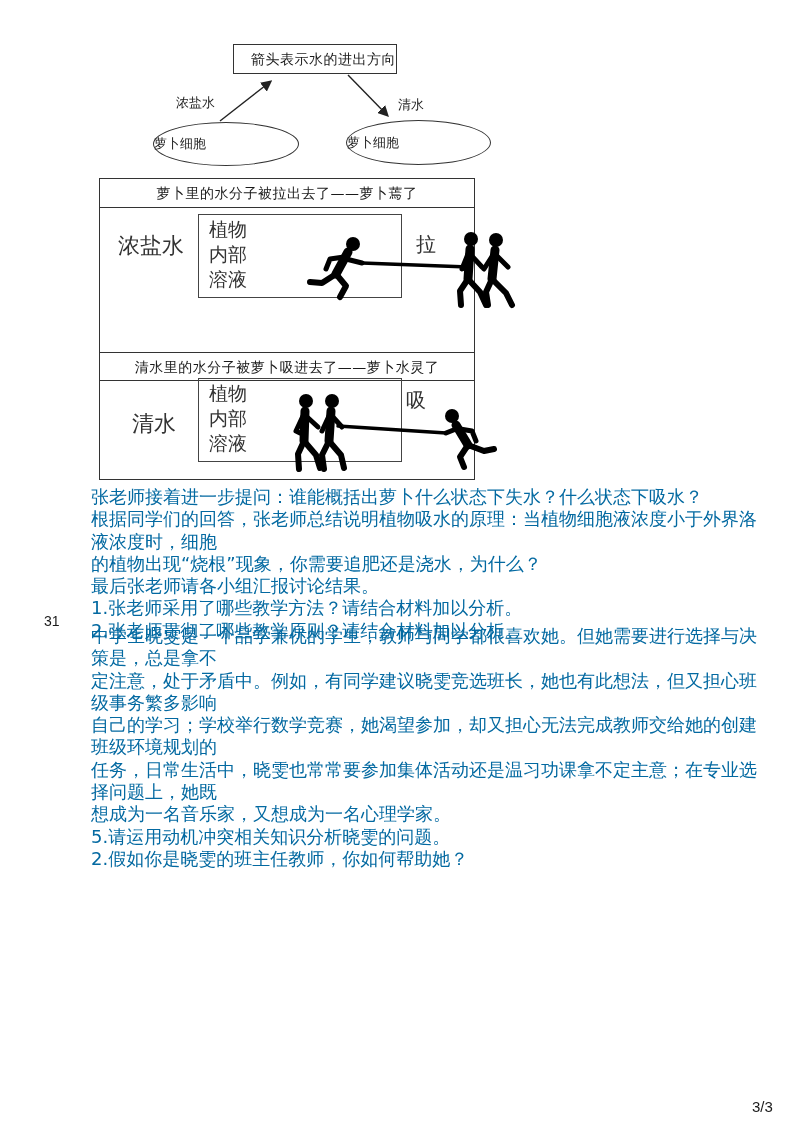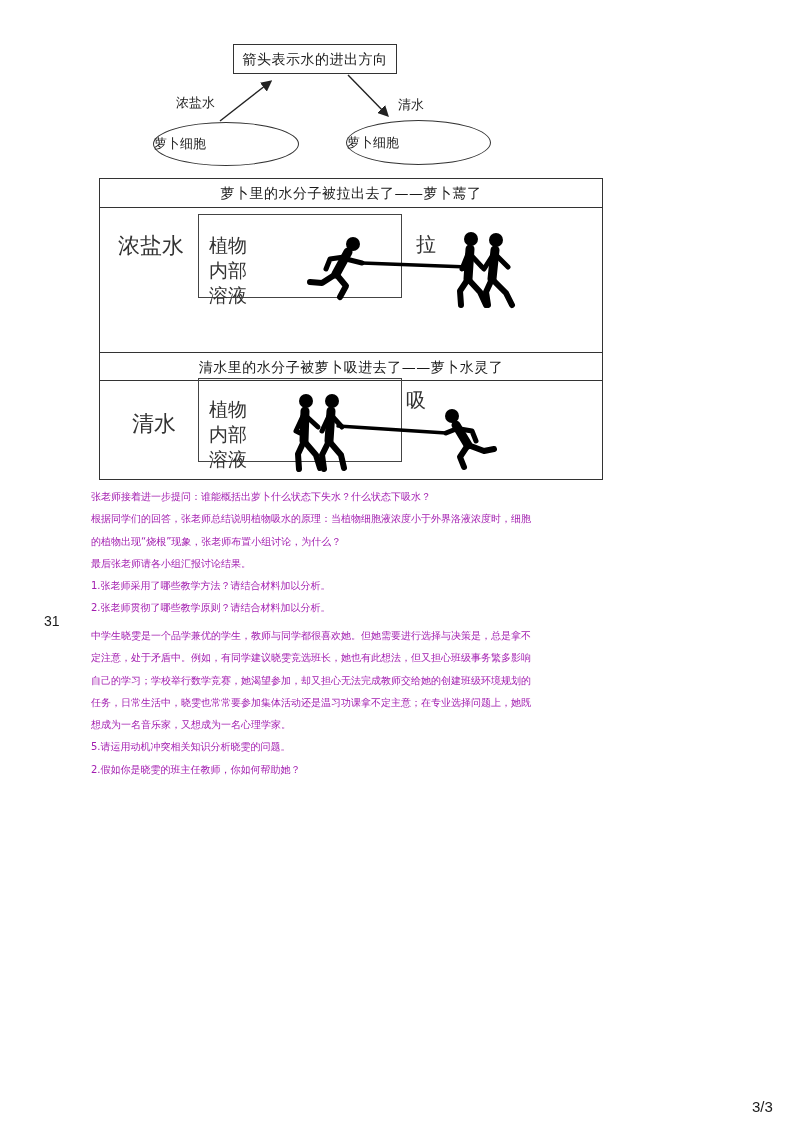--- a/index.html
+++ b/index.html
@@ -2,42 +2,42 @@
 <html><head>
 <meta charset="utf-8">
 <style>
   html, body { margin: 0; padding: 0; background: #ffffff; }
   body { width: 800px; height: 1132px; position: relative; overflow: hidden;
          font-family: "DejaVu Sans", "Liberation Sans", sans-serif; color: #1a1a1a; }
   .abs { position: absolute; }
 
   
   .legend-box { left: 233px; top: 44px; width: 162px; height: 28px; border: 1px solid #333;
-                font-size: 14px; line-height: 28px; text-align: center; letter-spacing: 0.5px; }
+                font-size: 14px; line-height: 28px; text-align: right; letter-spacing: 0.5px; }
   .ell { border: 1.3px solid #333; border-radius: 50%; font-size: 13px; }
   .ell-left { left: 153px; top: 122px; width: 144px; height: 42px; line-height: 42px; }
   .ell-right { left: 346px; top: 120px; width: 143px; height: 43px; line-height: 43px; }
   .lbl-small { font-size: 13px; }
   .arrows { left: 0; top: 0; width: 800px; height: 200px; pointer-events: none; }
 
   
-  .frame { left: 99px; top: 178px; width: 504px; height: 302px; border: 1.3px solid #333; box-sizing: border-box; }
+  .frame { left: 99px; top: 178px; width: 376px; height: 302px; border: 1.3px solid #333; box-sizing: border-box; }
   .hdr { position: absolute; left: 0; width: 100%; font-size: 14px; text-align: center; letter-spacing: 0.5px;
          border-bottom: 1.3px solid #333; box-sizing: border-box; }
   .hdr1 { top: 0; height: 29px; line-height: 28px; }
   .hdr2 { top: 173px; height: 29px; line-height: 28px; border-top: 1.3px solid #333; }
   .side-label { position: absolute; font-family: "DejaVu Serif", "Liberation Serif", serif; font-size: 22px; color: #333; }
   .inner-box { position: absolute; width: 204px; height: 84px; border: 1px solid #444; box-sizing: border-box; }
   .inner-text { position: absolute; left: 10px; top: 2px; font-family: "DejaVu Serif", "Liberation Serif", serif;
-                font-size: 19px; line-height: 25px; color: #333; margin-top: 16px; }
+                font-size: 19px; line-height: 25px; color: #333; }
   .action { position: absolute; font-family: "DejaVu Serif", "Liberation Serif", serif; font-size: 20px; color: #333; }
   .figs { position: absolute; left: 0; top: 0; width: 448px; height: 302px; }
 
   
-  .para { left: 91px; font-size: 10px; line-height: 22.3px; width: 670px; color: #a21caf; }
+  .para { left: 91px; font-size: 18px; line-height: 22.3px; width: 670px; color: #0369a1; }
   .para p { margin: 0; }
   .qnum { left: 44px; top: 613px; font-size: 14px; font-family: "Liberation Sans", sans-serif; }
   .pagenum { left: 752px; top: 1098px; font-size: 15px; font-family: "Liberation Sans", sans-serif; }
 </style>
 </head>
 <body>
 
 <div class="abs legend-box">箭头表示水的进出方向</div>
 
 <svg class="abs arrows" viewBox="0 0 800 200">
@@ -139,21 +139,21 @@
         <path d="M368 266 L384 272 L394 270" stroke-width="6" fill="none"></path>
         <path d="M368 266 L360 278 L364 288" stroke-width="6" fill="none"></path>
       </g>
     </g>
   </svg>
 </div>
 
 <div class="abs para" style="top:486px;">
   <p>张老师接着进一步提问：谁能概括出萝卜什么状态下失水？什么状态下吸水？</p>
   <p>根据同学们的回答，张老师总结说明植物吸水的原理：当植物细胞液浓度小于外界洛液浓度时，细胞</p>
-  <p>的植物出现“烧根”现象，张老师布置小组讨论，为什么？</p>
+  <p>的植物出现“烧根”现象，你需要追肥还是浇水，为什么？</p>
   <p>最后张老师请各小组汇报讨论结果。</p>
   <p>1.张老师采用了哪些教学方法？请结合材料加以分析。</p>
   <p>2.张老师贯彻了哪些教学原则？请结合材料加以分析。</p>
 </div>
 
 <div class="abs qnum">31</div>
 <div class="abs para" style="top:625px;">
   <p>中学生晓雯是一个品学兼优的学生，教师与同学都很喜欢她。但她需要进行选择与决策是，总是拿不</p>
   <p>定注意，处于矛盾中。例如，有同学建议晓雯竞选班长，她也有此想法，但又担心班级事务繁多影响</p>
   <p>自己的学习；学校举行数学竞赛，她渴望参加，却又担心无法完成教师交给她的创建班级环境规划的</p>

